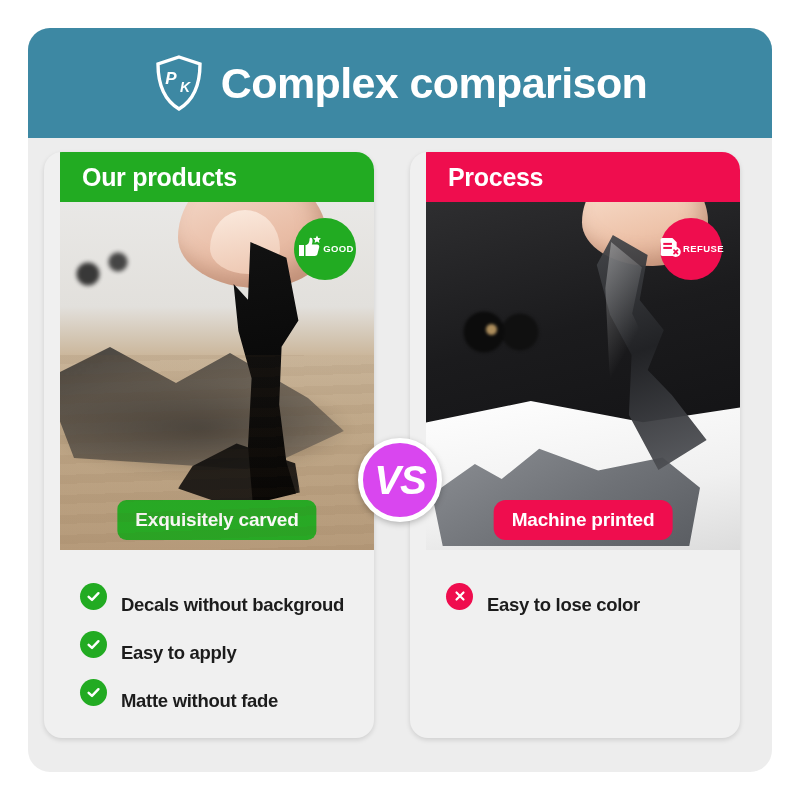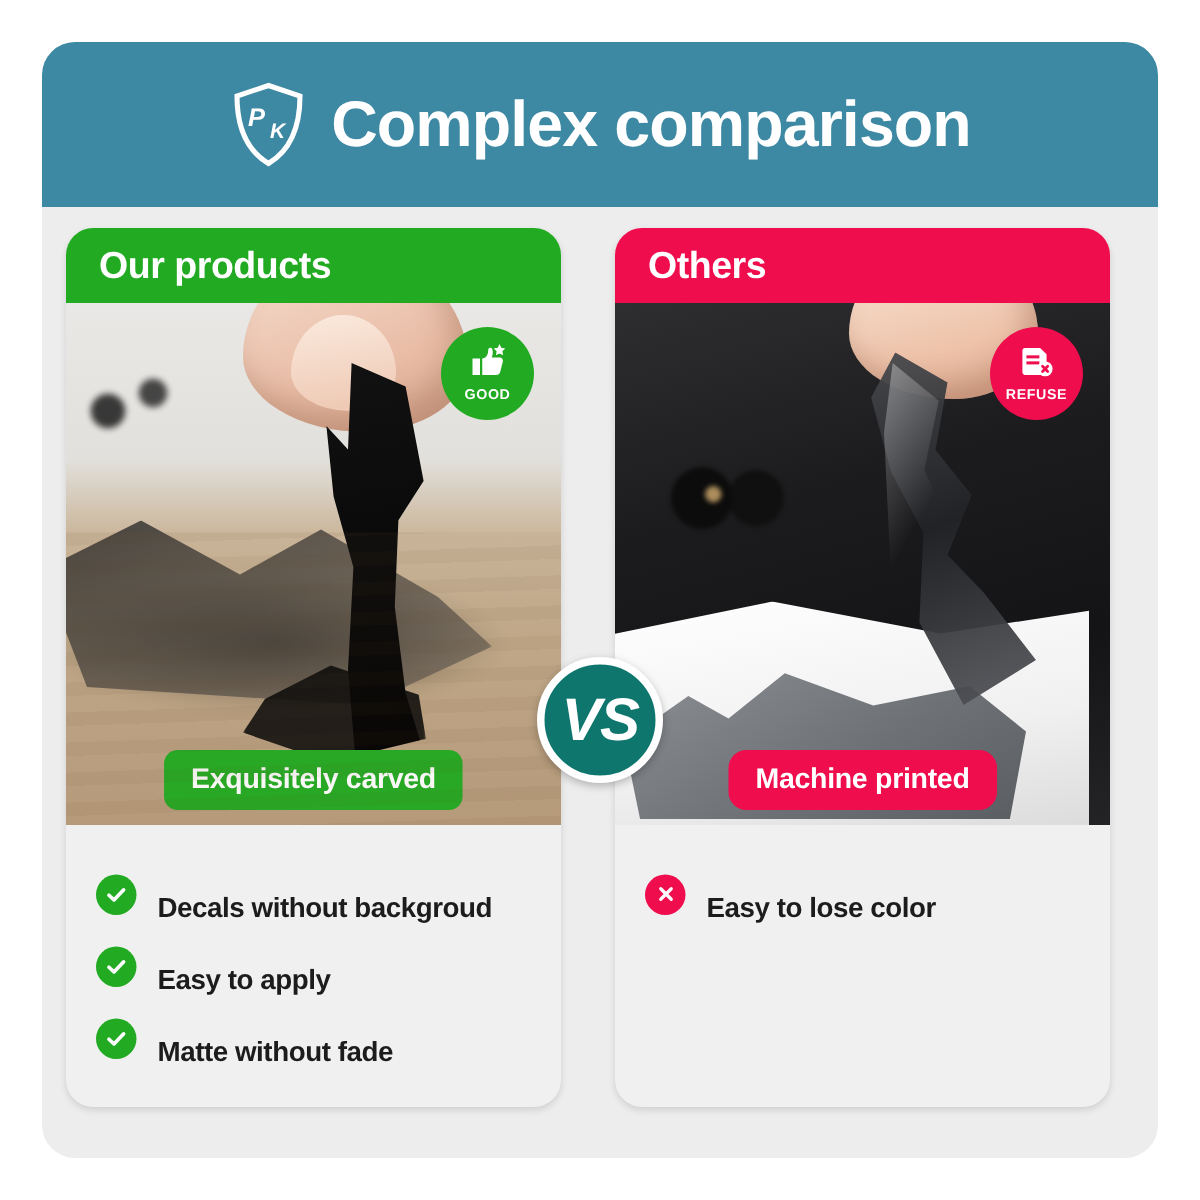--- a/index.html
+++ b/index.html
@@ -28,20 +28,21 @@
     white-space:nowrap; line-height:1;
   }
 
   
   .body { position:absolute; left:0; top:110px; width:744px; height:634px; }
   .col {
     position:absolute; top:14px; width:330px; height:586px;
     background:#f0f0f0; border-radius:18px;
     box-shadow:0 2px 5px rgba(0,0,0,0.13);
     overflow:hidden;
+    padding-left:16px;
   }
   .col.left  { left:16px; }
   .col.right { left:382px; }
 
   .col-head {
     height:50px; display:flex; align-items:center; padding:0 0 0 22px;
     color:#ffffff; font-size:25px; font-weight:bold; letter-spacing:-0.3px;
   }
   .left  .col-head { background:#22ab22; }
   .right .col-head { background:#ef0d4e; }
@@ -139,21 +140,21 @@
   }
   .decal-right-gloss{
     position:absolute; left:164px; top:40px; width:96px; height:210px;
     background:linear-gradient(120deg, rgba(255,255,255,.42), rgba(255,255,255,0) 46%);
     clip-path:polygon(22% 0%,54% 12%,44% 34%,58% 48%,44% 66%,60% 86%,30% 100%,20% 60%,16% 22%);
   }
 
   
   .round-badge{
     position:absolute; right:18px; top:16px; width:62px; height:62px; border-radius:50%;
-    display:flex; flex-direction:column; align-items:center; justify-content:center; gap:1px;
+    display:flex; flex-direction:row; align-items:center; justify-content:center; gap:1px;
     color:#ffffff;
   }
   .badge-good  { background:#22ab22; }
   .badge-refuse{ background:#ef0d4e;justify-content:center; }
   .badge-text{ font-size:9.5px; font-weight:bold; letter-spacing:.4px; line-height:1; }
 
   
   .caption{
     position:absolute; bottom:10px; left:50%; transform:translateX(-50%);
     padding:9px 18px; border-radius:9px; color:#ffffff;
@@ -172,21 +173,21 @@
   .mark-ok { background:#22ab22; }
   .mark-no { background:#ef0d4e; }
   .item-label{
     font-size:18.5px; font-weight:bold; color:#1c1c1c; letter-spacing:-0.3px; white-space:nowrap;margin-top:18px;
   }
 
   
   .vs{
     position:absolute; left:50%; top:300px; transform:translateX(-50%);
     width:84px; height:84px; border-radius:50%;
-    background:#0f766e; border:5px solid #ffffff;
+    background:#d946ef; border:5px solid #ffffff;
     display:flex; align-items:center; justify-content:center;
     box-shadow:0 2px 6px rgba(0,0,0,.25); z-index:5;
   }
   .vs-text{
     color:#ffffff; font-size:40px; font-weight:bold; font-style:italic;
     letter-spacing:-1px; line-height:1;
   }
 </style>
 </head>
 <body>
@@ -255,21 +256,21 @@
               <svg viewBox="0 0 20 20" width="15" height="15">
                   <path d="M3.5 10.4 L8 14.6 L16.6 5.6" fill="none" stroke="#ffffff" stroke-width="3.2" stroke-linecap="round" stroke-linejoin="round"></path>
                 </svg>
             </span>
             <span class="item-label">Matte without fade</span>
           </div>
         </div>
       </div>
 
       <div class="col right">
-        <div class="col-head">Others</div>
+        <div class="col-head">Process</div>
 
         <div class="photo ph-right">
           <div class="lens"></div>
           <div class="lens-dot"></div>
           <div class="white-sheet"></div>
           <div class="gray-decal"></div>
           <div class="hand-right"></div>
           <div class="decal-right"></div>
           <div class="decal-right-gloss"></div>
 

